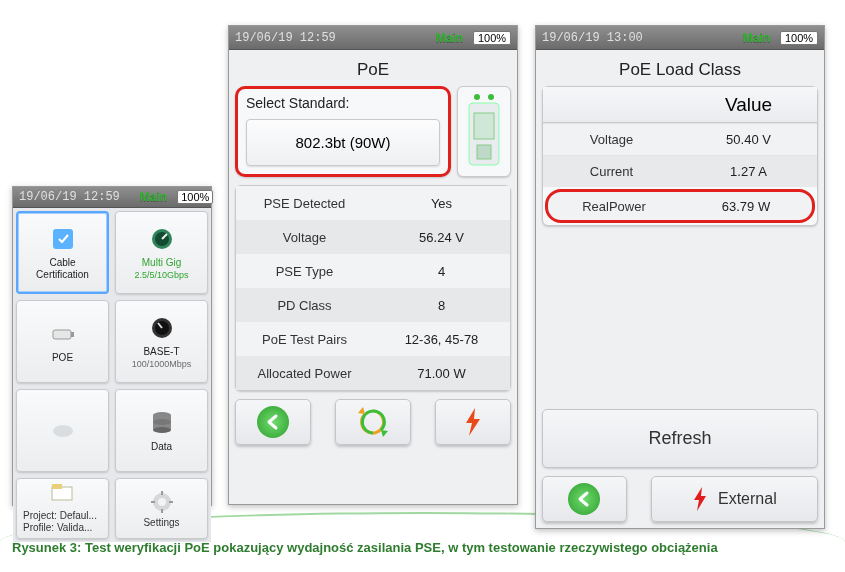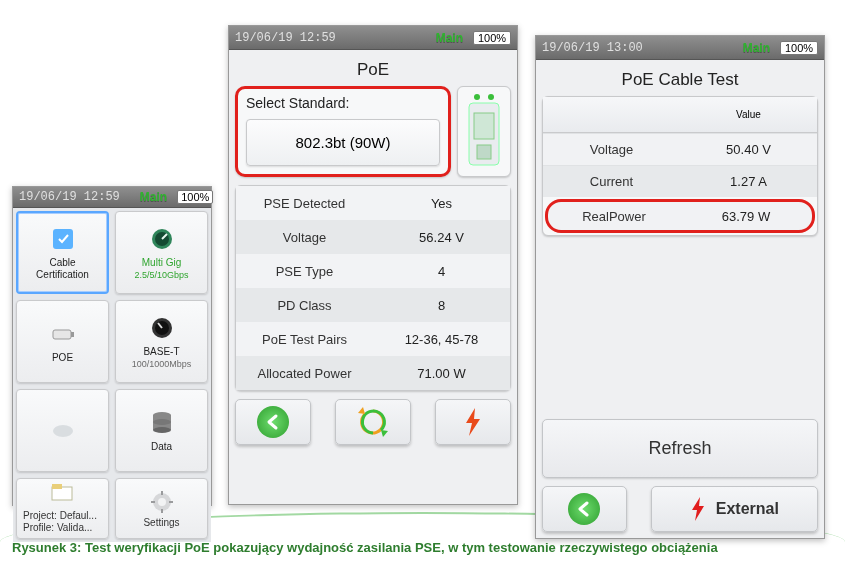--- a/index.html
+++ b/index.html
@@ -8,21 +8,21 @@
   .device {
     position: absolute;
     background: #fff;
     border: 1px solid #999;
     box-shadow: 0 2px 6px rgba(0,0,0,0.25);
     display: flex;
     flex-direction: column;
   }
   .device.d1 { left: 12px; top: 186px; width: 200px; height: 320px; }
   .device.d2 { left: 228px; top: 25px;  width: 290px; height: 480px; }
-  .device.d3 { left: 535px; top: 35px;  width: 290px; height: 504px; }
+  .device.d3 { left: 535px; top: 25px;  width: 290px; height: 504px; }
 
   .statusbar {
     display: flex; align-items: center; gap: 10px;
     padding: 3px 6px 3px 6px;
     background: linear-gradient(#8f8f8f,#6b6b6b);
     font-size: 13px; height: 24px; color: #333;
     border-bottom: 1px solid #555;
   }
   .statusbar .dt { flex: 0 0 auto; color: #e0e0e0; font-weight: 500; font-size: 12px; font-family: Liberation Mono, monospace; }
   .statusbar .spacer { flex: 1; }
@@ -73,40 +73,40 @@
   .dev-icon { width: 54px; display:flex; align-items:center; justify-content:center; }
 
   .kv-table { margin-top: 8px; }
   .kv-row { display:flex; height: 34px; font-size: 13px; }
   .kv-row:nth-child(odd){ background: #f2f3f5; }
   .kv-row:nth-child(even){ background: #e6e8ea; }
   .kv-row .k { flex:1; display:flex; align-items:center; justify-content:center; color:#333; }
   .kv-row .v { flex:1; display:flex; align-items:center; justify-content:center; color:#222; }
 
   .d3-table { margin-top: 0; }
-  .d3-header { display:flex; height: 36px; background: linear-gradient(#f6f7f9,#e9ebee); border-bottom: 1px solid #c9cacc; font-size: 10px; text-align: center; }
+  .d3-header { display:flex; height: 36px; background: linear-gradient(#f6f7f9,#e9ebee); border-bottom: 1px solid #c9cacc; font-size: 19px; text-align: center; }
   .d3-header div { flex:1; display:flex;align-items:center;justify-content:center; }
   .d3-row { display:flex; height: 32px; font-size: 13px; border-top: 1px solid #e0e2e4;}
   .d3-row .k{ flex:1; display:flex;align-items:center;justify-content:center; color:#333;}
   .d3-row .v{ flex:1; display:flex;align-items:center;justify-content:center; color:#222;}
   .d3-row:nth-child(even){ background:#f1f2f4;}
   .d3-row:nth-child(odd){ background:#e7e9eb;}
   .d3-row.highlight { border: 3px solid #e1201c; border-radius: 16px; height: 34px; margin: 2px 2px; }
 
   .d3-space { flex: 1; }
 
   .big-btn {
     margin-top: 6px;
     background: linear-gradient(#f5f6f8,#e8e9ec);
     border: 1px solid #c3c5c8; border-radius: 5px;
     box-shadow: 0 1px 2px rgba(0,0,0,.15);
     text-align:center; font-size: 18px; color:#333; padding: 18px 0;
   }
 
-  .btnbar { display:flex; gap: 24px; margin-top: 8px; font-weight: bold; }
+  .btnbar { display:flex; gap: 24px; margin-top: 8px; }
   .btn {
     flex:1; height: 46px; border: 1px solid #c3c5c8; border-radius: 5px;
     background: linear-gradient(#f5f6f8,#e6e8eb);
     display:flex; align-items:center; justify-content:center;
     box-shadow: 0 2px 3px rgba(0,0,0,.2);
   }
   .btn.big { flex: 2; font-size: 16px; color:#333; gap:10px; }
 
   .circle { width: 32px; height: 32px; border-radius: 50%; display:flex;align-items:center;justify-content:center; }
   .circle.green { background: radial-gradient(#6edc6e,#2e9e2e); color:#fff; }
@@ -300,21 +300,21 @@
 </div>
 
 <div class="device d3">
   <div class="statusbar">
     <span class="dt">19/06/19 13:00</span>
     <span class="spacer"></span>
     <span class="main">Main</span>
     <span class="batt">100%</span>
   </div>
   <div class="screen-body">
-    <div class="screen-title">PoE Cable Test</div>
+    <div class="screen-title">PoE Load Class</div>
     <div class="panel d3-table">
       <div class="d3-header">
         <div></div>
           <div>Value</div>
       </div>
       <div class="d3-row">
           <div class="k">Voltage</div>
           <div class="v">50.40 V</div>
         </div>
       <div class="d3-row">

